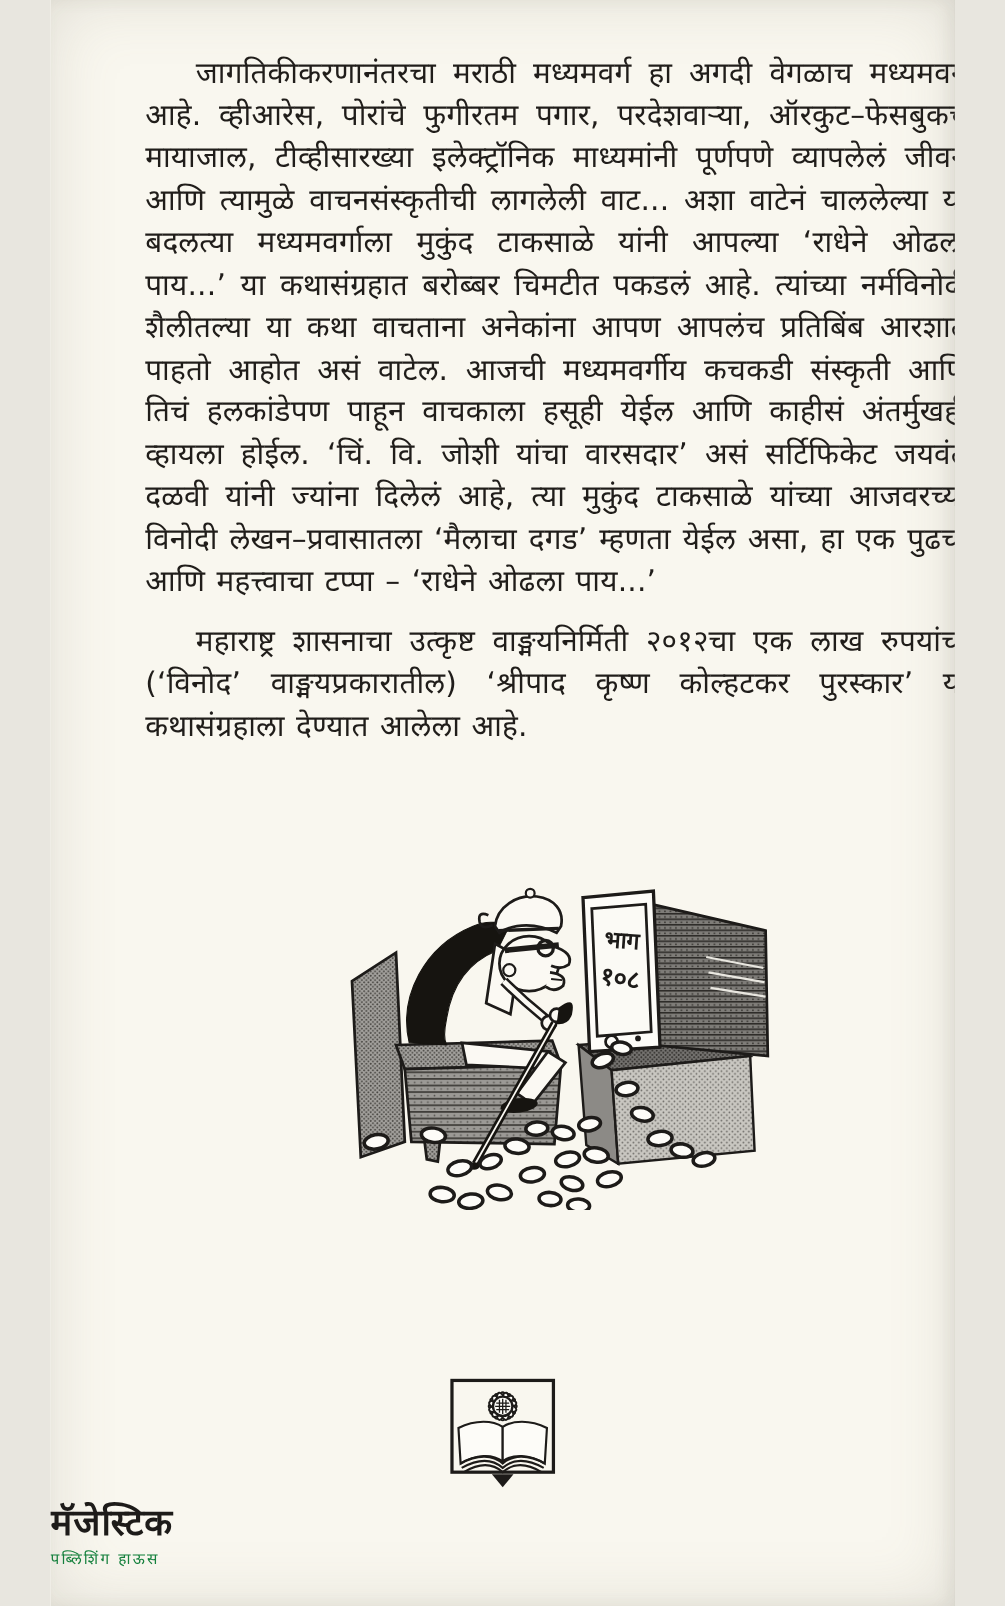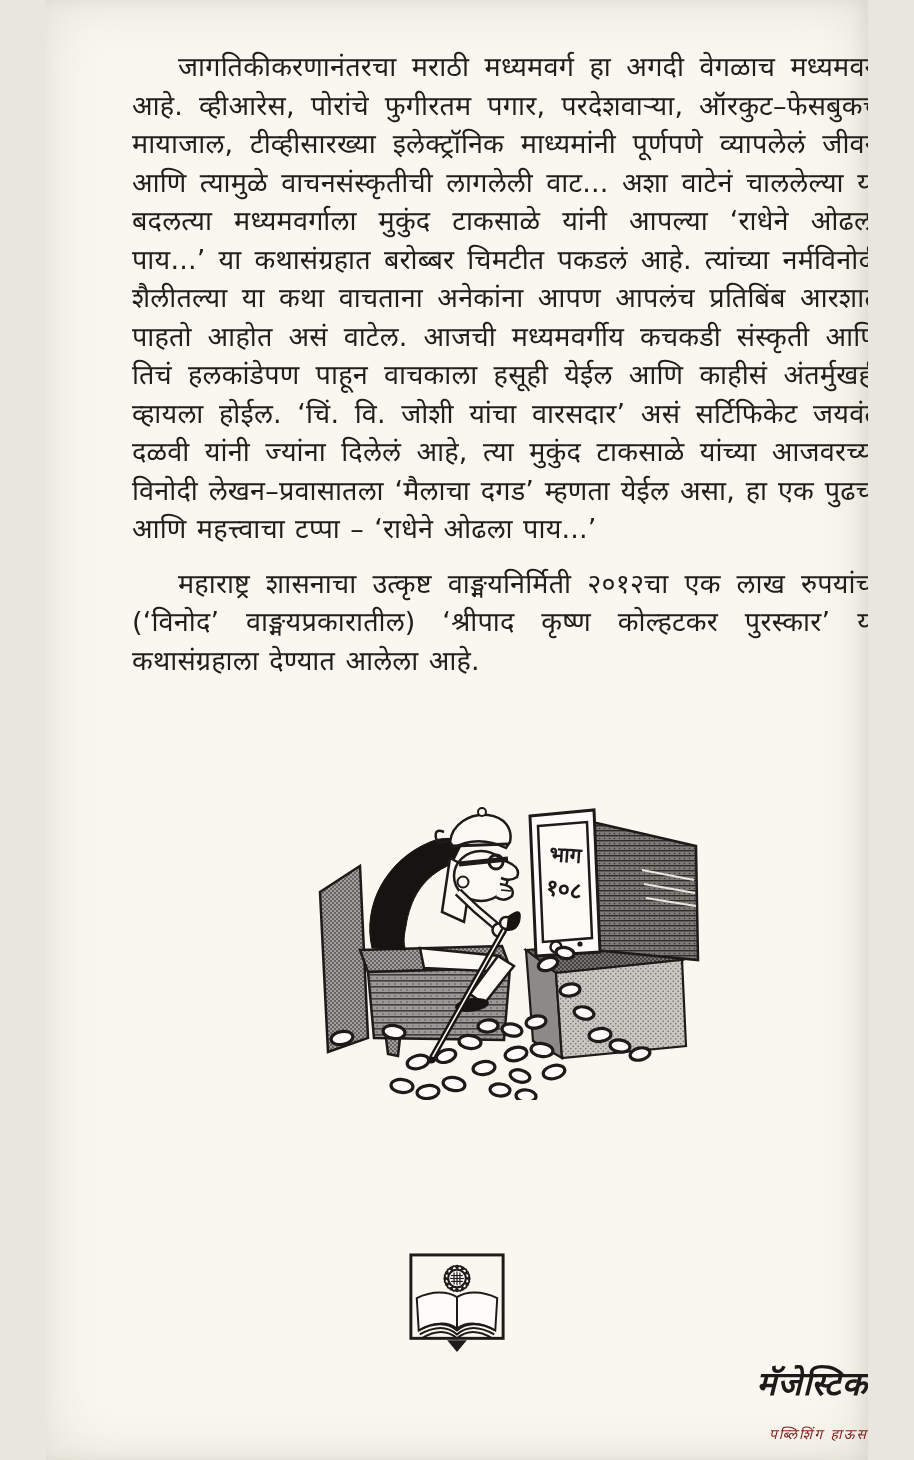--- a/index.html
+++ b/index.html
@@ -29,36 +29,35 @@
   .blurb p + p{margin-top:16px;}
   .illustration{
     position:absolute;
     left:256px;top:800px;
     width:402px;height:300px;
   }
   .illustration svg{display:block;width:100%;height:100%;}
   .publisher{
     position:absolute;
     left:0;right:0;top:1252px;
-    text-align:right;
-    font-style:italic;
+    text-align:left;
   }
   .publisher .emblem{display:block;margin:0 auto;}
   .pub-name{
     margin-top:4px;
     font-size:33px;
     font-weight:bold;
     letter-spacing:1px;
     color:#1d1b19;
   }
   .pub-tagline{
-    margin-top:19px;
+    margin-top:2px;
     font-size:14px;
     letter-spacing:2px;
-    color:#7f1d1d;
+    color:#15803d;
   }
 </style>
 </head>
 <body>
 
 <div class="page">
 
   <section class="blurb">
     <p>जागतिकीकरणानंतरचा मराठी मध्यमवर्ग हा अगदी वेगळाच मध्यमवर्ग आहे. व्हीआरेस, पोरांचे फुगीरतम पगार, परदेशवाऱ्या, ऑरकुट–फेसबुकचं मायाजाल, टीव्हीसारख्या इलेक्ट्रॉनिक माध्यमांनी पूर्णपणे व्यापलेलं जीवन आणि त्यामुळे वाचनसंस्कृतीची लागलेली वाट... अशा वाटेनं चाललेल्या या बदलत्या मध्यमवर्गाला मुकुंद टाकसाळे यांनी आपल्या ‘राधेने ओढला पाय...’ या कथासंग्रहात बरोब्बर चिमटीत पकडलं आहे. त्यांच्या नर्मविनोदी शैलीतल्या या कथा वाचताना अनेकांना आपण आपलंच प्रतिबिंब आरशात पाहतो आहोत असं वाटेल. आजची मध्यमवर्गीय कचकडी संस्कृती आणि तिचं हलकांडेपण पाहून वाचकाला हसूही येईल आणि काहीसं अंतर्मुखही व्हायला होईल. ‘चिं. वि. जोशी यांचा वारसदार’ असं सर्टिफिकेट जयवंत दळवी यांनी ज्यांना दिलेलं आहे, त्या मुकुंद टाकसाळे यांच्या आजवरच्या विनोदी लेखन–प्रवासातला ‘मैलाचा दगड’ म्हणता येईल असा, हा एक पुढचा आणि महत्त्वाचा टप्पा – ‘राधेने ओढला पाय...’</p>
     <p>महाराष्ट्र शासनाचा उत्कृष्ट वाङ्मयनिर्मिती २०१२चा एक लाख रुपयांचा (‘विनोद’ वाङ्मयप्रकारातील) ‘श्रीपाद कृष्ण कोल्हटकर पुरस्कार’ या कथासंग्रहाला देण्यात आलेला आहे.</p>

